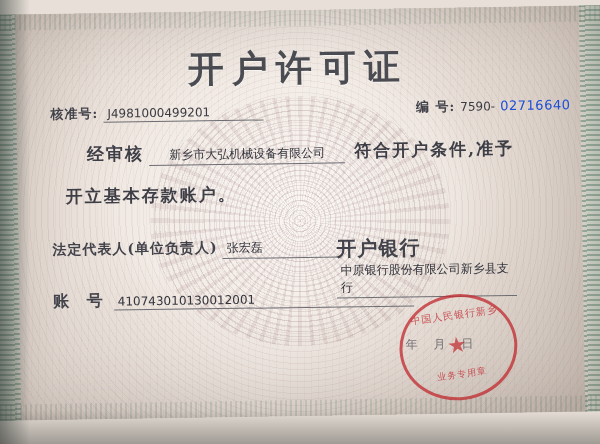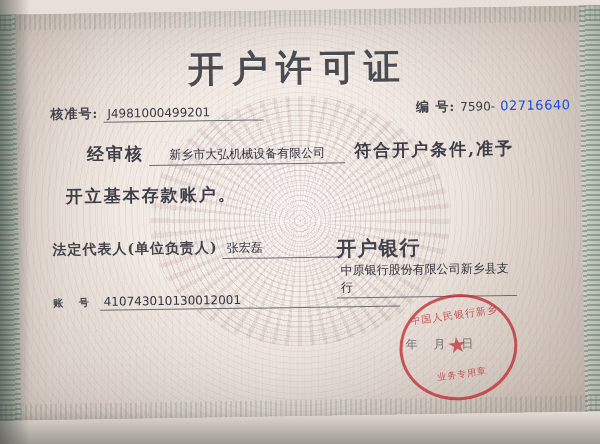--- a/index.html
+++ b/index.html
@@ -294,21 +294,21 @@
       <span class="lbl inline" style="font-size:14px;">法定代表人(单位负责人)</span>
       <span class="val-ink inline underline" style="width:118px;">张宏磊</span>
     </div>
 
     <div class="row" id="row-bank">
       <span class="lbl inline" style="font-size:20px;">开户银行</span>
       <span class="val-ink inline underline" style="width:180px;">中原银行股份有限公司新乡县支行</span>
     </div>
 
     <div class="row" id="row-account">
-      <span class="lbl inline" style="font-size:10px; letter-spacing:6px;">账  号</span>
+      <span class="lbl inline" style="font-size:16px; letter-spacing:6px;">账  号</span>
       <span class="val-ink inline underline" style="width:300px;">410743010130012001</span>
     </div>
 
     <div id="row-date">年    月    日</div>
 
     <div class="seal">
       <div class="seal-ring"></div>
       <div class="seal-arc">中国人民银行新乡</div>
       <div class="seal-star">★</div>
       <div class="seal-bottom">业务专用章</div>

